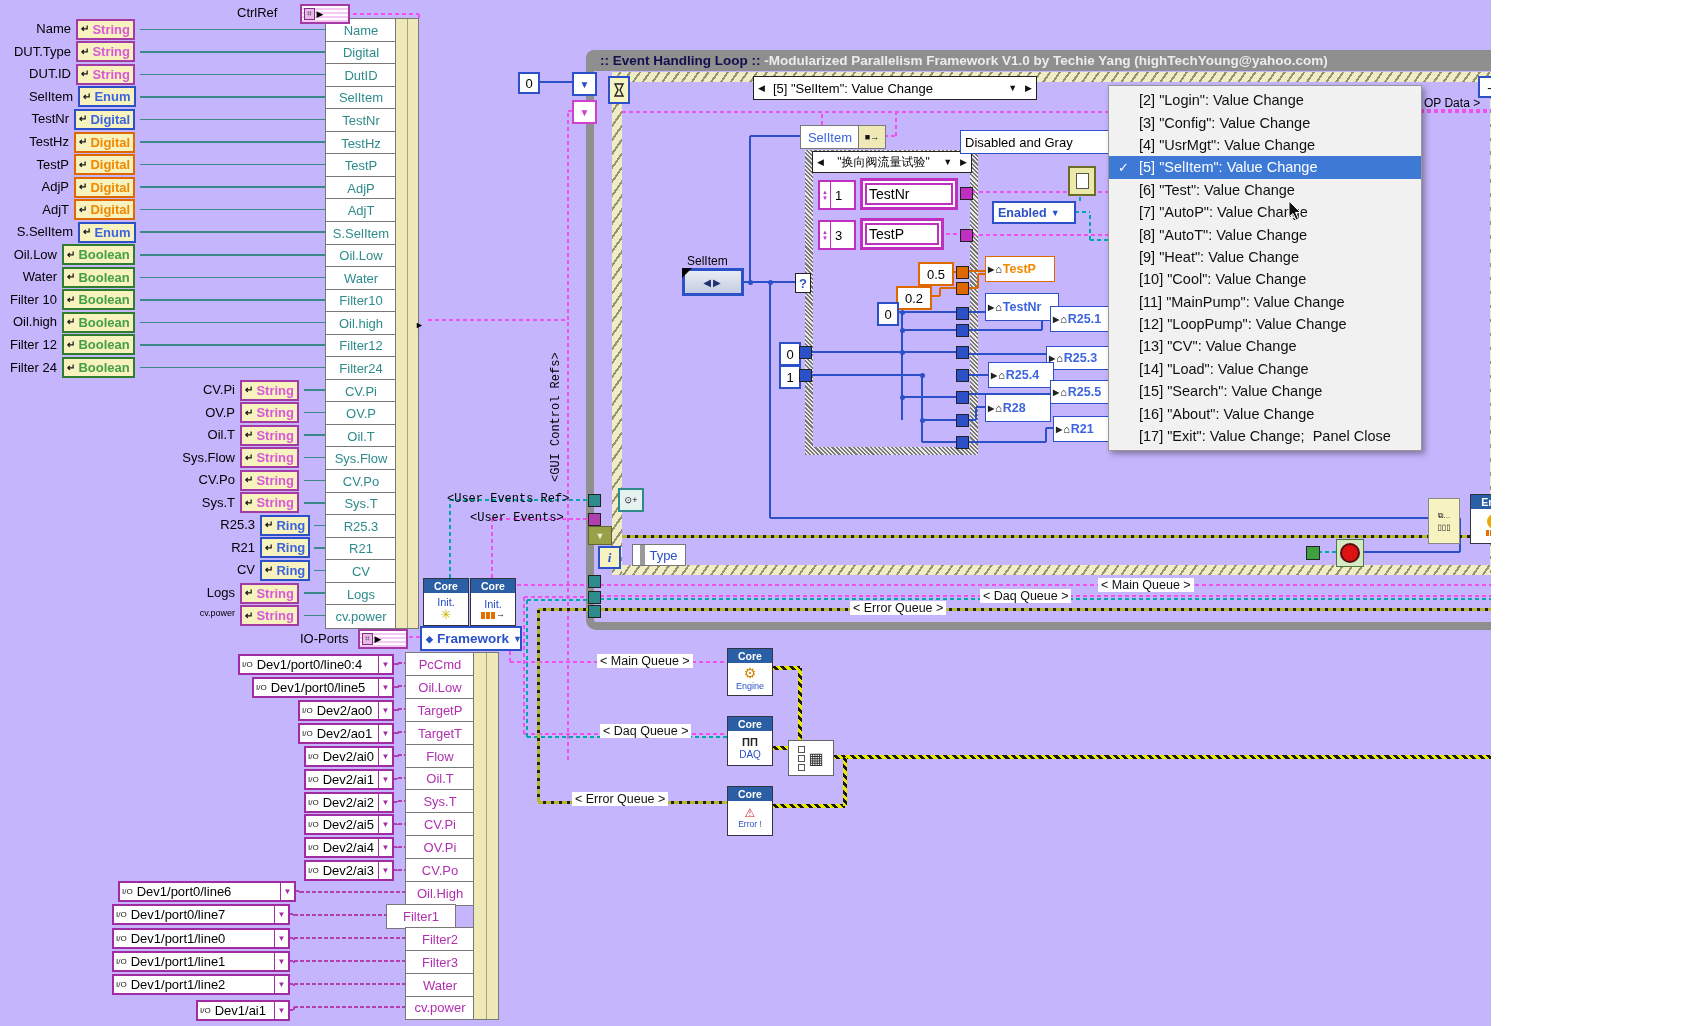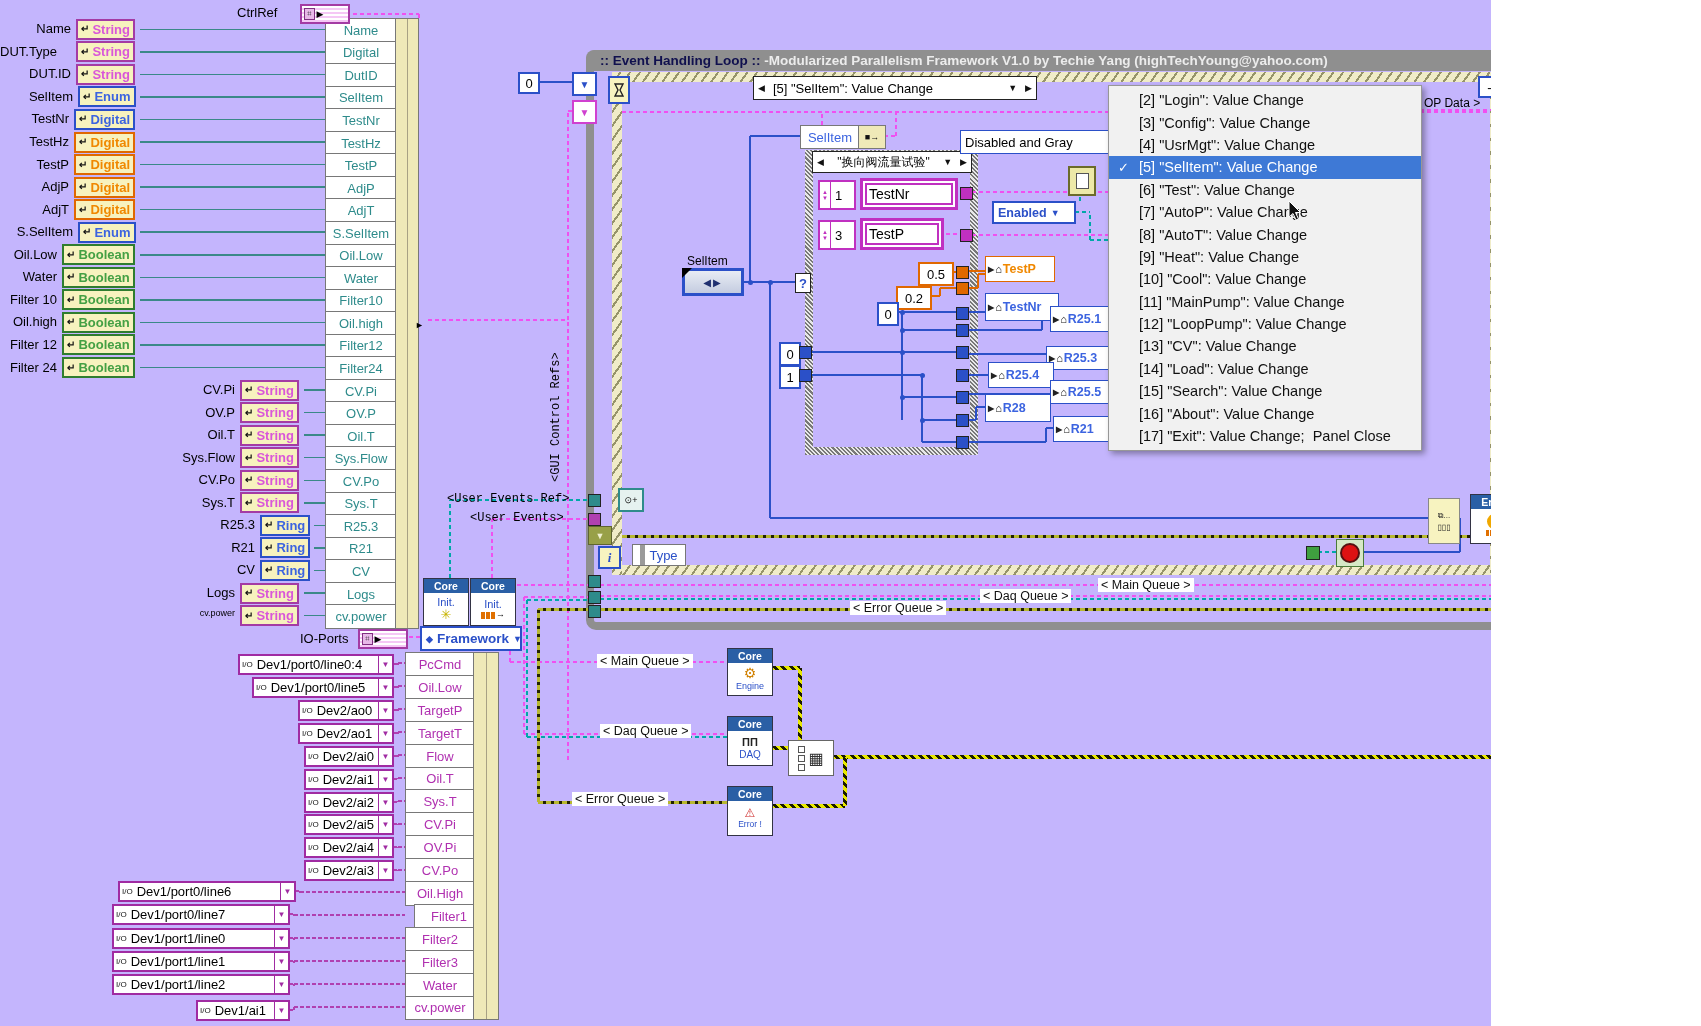--- a/index.html
+++ b/index.html
@@ -362,21 +362,21 @@
     <div class="strip" style="left: 395px; top: 18px; width: 22px; height: 608.85px;"></div>
     <div class="abs" style="left: 415px; top: 314px; width: 14px; height: 12px; z-index: 3;"><span style="font-size:9px">►</span></div>
     <div class="abs w wpinkdh" style="left: 346px; top: 13px; width: 73px; height: 2px;"></div>
     <div class="abs w wpinkdv" style="left: 418px; top: 14px; width: 2px; height: 4px;"></div>
     <div class="lbl" style="left: 0px; top: 21.275px; width: 71px; height: 16px; text-align: right;">Name</div>
     <div class="typebox ts" style="left: 76px; top: 18.775px;">
       <span class="hook">↵</span>
       <span>String</span>
     </div>
     <div class="abs w wteal" style="left: 140px; top: 28.525px; width: 185px; height: 1.5px;"></div>
-    <div class="lbl" style="left: 0px; top: 43.825px; width: 71px; height: 16px; ">DUT.Type</div>
+    <div class="lbl" style="left: 0px; top: 43.825px; width: 71px; height: 16px; text-align: right;">DUT.Type</div>
     <div class="typebox ts" style="left: 76px; top: 41.325px;">
       <span class="hook">↵</span>
       <span>String</span>
     </div>
     <div class="abs w wteal" style="left: 140px; top: 51.075px; width: 185px; height: 1.5px;"></div>
     <div class="lbl" style="left: 0px; top: 66.375px; width: 71px; height: 16px; text-align: right;">DUT.ID</div>
     <div class="typebox ts" style="left: 76px; top: 63.875px;">
       <span class="hook">↵</span>
       <span>String</span>
     </div>
@@ -529,21 +529,21 @@
     <div class="bcell b2" style="left: 405px; top: 674.9px; width: 68px; height: 22.9px;">Oil.Low</div>
     <div class="bcell b2" style="left: 405px; top: 697.8px; width: 68px; height: 22.9px;">TargetP</div>
     <div class="bcell b2" style="left: 405px; top: 720.7px; width: 68px; height: 22.9px;">TargetT</div>
     <div class="bcell b2" style="left: 405px; top: 743.6px; width: 68px; height: 22.9px;">Flow</div>
     <div class="bcell b2" style="left: 405px; top: 766.5px; width: 68px; height: 22.9px;">Oil.T</div>
     <div class="bcell b2" style="left: 405px; top: 789.4px; width: 68px; height: 22.9px;">Sys.T</div>
     <div class="bcell b2" style="left: 405px; top: 812.3px; width: 68px; height: 22.9px;">CV.Pi</div>
     <div class="bcell b2" style="left: 405px; top: 835.2px; width: 68px; height: 22.9px;">OV.Pi</div>
     <div class="bcell b2" style="left: 405px; top: 858.1px; width: 68px; height: 22.9px;">CV.Po</div>
     <div class="bcell b2" style="left: 405px; top: 881px; width: 68px; height: 22.9px;">Oil.High</div>
-    <div class="bcell b2" style="left: 414px; top: 903.9px; width: 68px; height: 22.9px;">Filter1</div>
+    <div class="bcell b2" style="left: 386px; top: 903.9px; width: 68px; height: 22.9px;">Filter1</div>
     <div class="bcell b2" style="left: 405px; top: 926.8px; width: 68px; height: 22.9px;">Filter2</div>
     <div class="bcell b2" style="left: 405px; top: 949.7px; width: 68px; height: 22.9px;">Filter3</div>
     <div class="bcell b2" style="left: 405px; top: 972.6px; width: 68px; height: 22.9px;">Water</div>
     <div class="bcell b2" style="left: 405px; top: 995.5px; width: 68px; height: 22.9px;">cv.power</div>
     <div class="strip" style="left: 473px; top: 652px; width: 24px; height: 366.4px;"></div>
     <div class="iobox" style="left: 238px; top: 654px; width: 152px;">
       <span class="iog">I/O</span>
       <span style="flex:1;padding-left:2px">Dev1/port0/line0:4</span>
       <span class="iodd">▼</span>
     </div>

